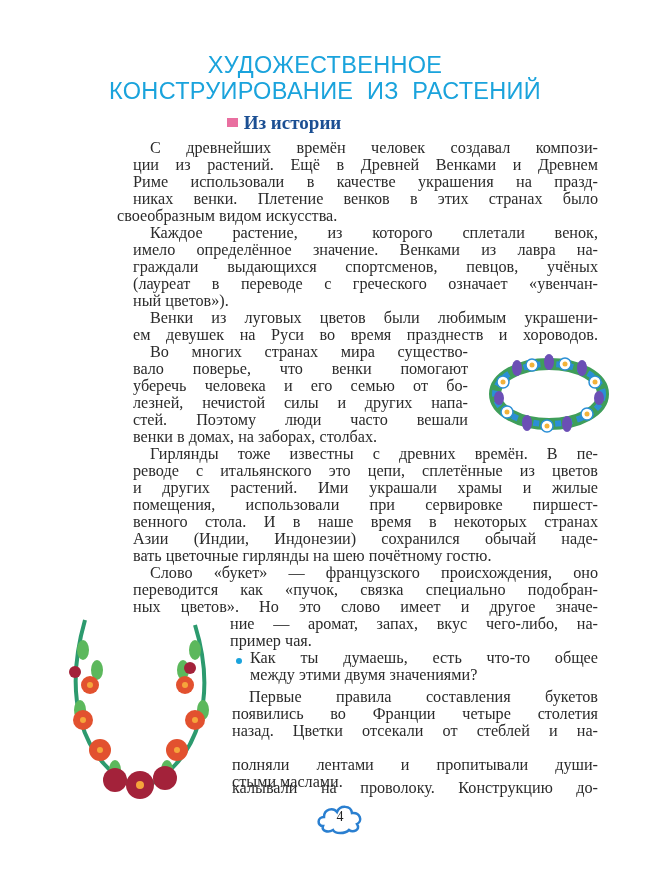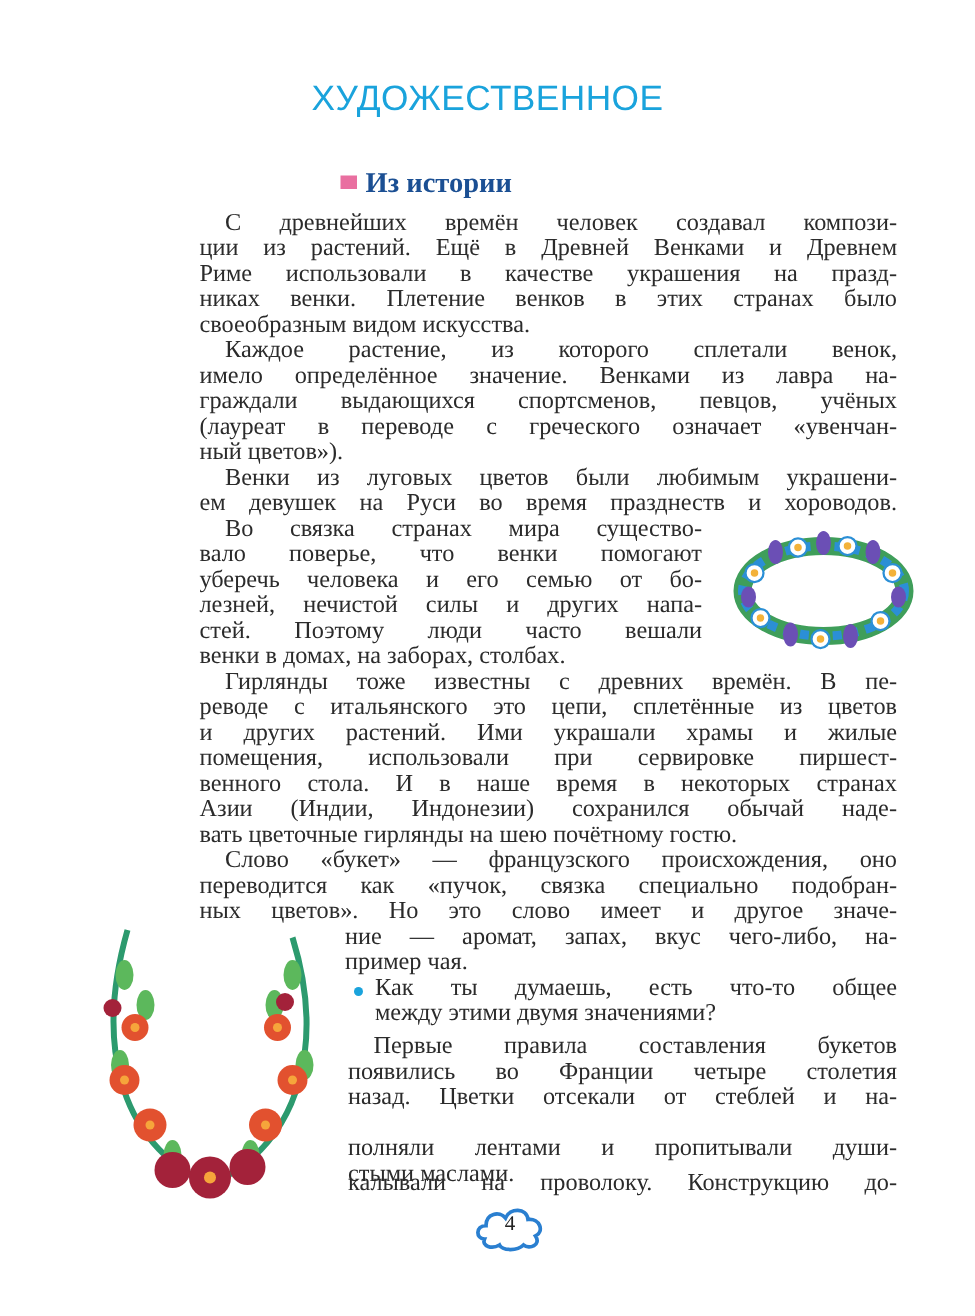--- a/index.html
+++ b/index.html
@@ -15,40 +15,41 @@
   .garland { position: absolute; left: 55px; top: 610px; width: 170px; height: 195px; }
   .page-num-wrap { position: absolute; left: 315px; top: 800px; width: 50px; height: 36px; }
   .page-num { position: absolute; left: 0; top: 9px; width: 50px; text-align: center; font-family: "Liberation Serif", serif; font-size: 14px; color: #222; }
 </style>
 </head>
 <body>
 
 <div>
   <div class="title">
     <div>ХУДОЖЕСТВЕННОЕ</div>
+    <div>КОНСТРУИРОВАНИЕ  ИЗ  РАСТЕНИЙ</div>
   </div>
 
   <div class="section-heading">
     <span class="marker"></span><span>Из  истории</span>
   </div>
 
   <div id="body-lines">
       <div class="line" style="left: 150px; top: 140px; width: 448px;">С  древнейших  времён  человек  создавал  компози-</div>
       <div class="line" style="left: 133px; top: 157px; width: 465px;">ции  из  растений.  Ещё  в  Древней  Венками  и  Древнем</div>
       <div class="line" style="left: 133px; top: 174px; width: 465px;">Риме  использовали  в  качестве  украшения  на  празд-</div>
       <div class="line" style="left: 133px; top: 191px; width: 465px;">никах  венки.  Плетение  венков  в  этих  странах  было</div>
-      <div class="line last" style="left: 133px; top: 208px;">своеобразным  видом  искусства.</div>
+      <div class="line last" style="left: 117px; top: 208px;">своеобразным  видом  искусства.</div>
       <div class="line" style="left: 150px; top: 225px; width: 448px;">Каждое  растение,  из  которого  сплетали  венок,</div>
       <div class="line" style="left: 133px; top: 242px; width: 465px;">имело  определённое  значение.  Венками  из  лавра  на-</div>
       <div class="line" style="left: 133px; top: 259px; width: 465px;">граждали  выдающихся  спортсменов,  певцов,  учёных</div>
       <div class="line" style="left: 133px; top: 276px; width: 465px;">(лауреат  в  переводе  с  греческого  означает  «увенчан-</div>
       <div class="line last" style="left: 133px; top: 293px;">ный  цветов»).</div>
       <div class="line" style="left: 150px; top: 310px; width: 448px;">Венки  из  луговых  цветов  были  любимым  украшени-</div>
       <div class="line" style="left: 133px; top: 327px; width: 465px;">ем  девушек  на  Руси  во  время  празднеств  и  хороводов.</div>
-      <div class="line" style="left: 150px; top: 344px; width: 318px;">Во  связка  странах  мира  существо-</div>
+      <div class="line" style="left: 150px; top: 344px; width: 318px;">Во  многих  странах  мира  существо-</div>
       <div class="line" style="left: 133px; top: 361px; width: 335px;">вало  поверье,  что  венки  помогают</div>
       <div class="line" style="left: 133px; top: 378px; width: 335px;">уберечь  человека  и  его  семью  от  бо-</div>
       <div class="line" style="left: 133px; top: 395px; width: 335px;">лезней,  нечистой  силы  и  других  напа-</div>
       <div class="line" style="left: 133px; top: 412px; width: 335px;">стей.  Поэтому  люди  часто  вешали</div>
       <div class="line last" style="left: 133px; top: 429px;">венки  в  домах,  на  заборах,  столбах.</div>
       <div class="line" style="left: 150px; top: 446px; width: 448px;">Гирлянды  тоже  известны  с  древних  времён.  В  пе-</div>
       <div class="line" style="left: 133px; top: 463px; width: 465px;">реводе  с  итальянского  это  цепи,  сплетённые  из  цветов</div>
       <div class="line" style="left: 133px; top: 480px; width: 465px;">и  других  растений.  Ими  украшали  храмы  и  жилые</div>
       <div class="line" style="left: 133px; top: 497px; width: 465px;">помещения,  использовали  при  сервировке  пиршест-</div>
       <div class="line" style="left: 133px; top: 514px; width: 465px;">венного  стола.  И  в  наше  время  в  некоторых  странах</div>

